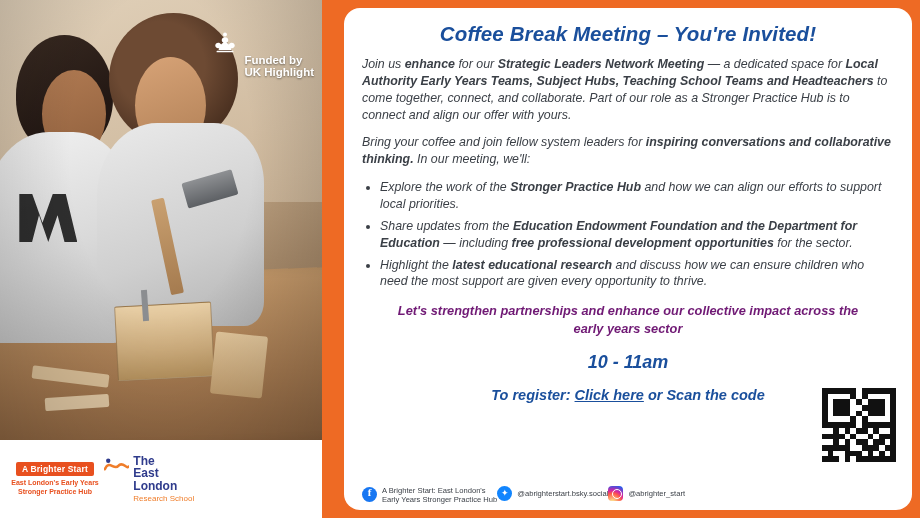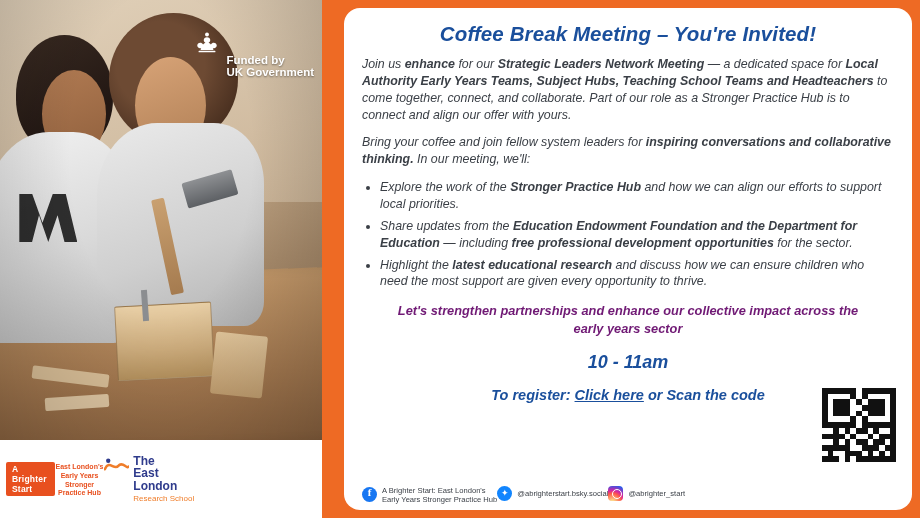--- a/index.html
+++ b/index.html
@@ -142,21 +142,21 @@
 
   
   .logos {
     position:absolute; left:0; top:440px;
     width:322px; height:78px;
     background:#ffffff;
     display:flex; align-items:center;
   }
   .logo-bs {
     width: 104px; padding-left:6px;
-    display:flex; flex-direction:row; align-items:center;
+    display:flex; flex-direction:column; align-items:center;
   }
   .bs-badge {
     background:#e8501f; color:#fff;
     font-weight:bold; font-size:8.5px;
     padding:2px 6px; border-radius:2px; letter-spacing:.2px;
   }
   .bs-sub {
     margin-top:3px; color:#e8501f; font-weight:bold;
     font-size:7px; line-height:1.25; text-align:center;
   }
@@ -293,21 +293,21 @@
       <div class="funded">
         <svg class="crown" viewBox="0 0 40 36" aria-hidden="true">
           <g fill="#ffffff">
             <circle cx="20" cy="5" r="3"></circle>
             <path d="M20 9c-3 0-5 2-5 4.5 0 2 1.2 3.3 2.6 4.1-1.6.6-2.8 1.6-3.6 2.8-1-1.6-2.6-2.6-4.4-2.6-2.6 0-4.6 1.8-4.6 4.2 0 2.3 1.8 4 4.3 4 .6 0 1.2-.1 1.7-.3-.5 1-.8 2-.8 3.1h19.6c0-1.1-.3-2.1-.8-3.1.5.2 1.1.3 1.7.3 2.5 0 4.3-1.7 4.3-4 0-2.4-2-4.2-4.6-4.2-1.8 0-3.4 1-4.4 2.6-.8-1.2-2-2.2-3.6-2.8 1.4-.8 2.6-2.1 2.6-4.1C25 11 23 9 20 9z"></path>
             <rect x="7" y="30" width="26" height="2.4" rx="1"></rect>
           </g>
         </svg>
         <div class="funded-text">
           <span>Funded by</span>
-          <span>UK Government</span>
+          <span>UK Highlight</span>
         </div>
       </div>
     </div>
 
     <div class="logos">
       <div class="logo-bs">
         <div class="bs-badge">A Brighter Start</div>
         <div class="bs-sub">
           <div>East London's Early Years</div>
           <div>Stronger Practice Hub</div>

